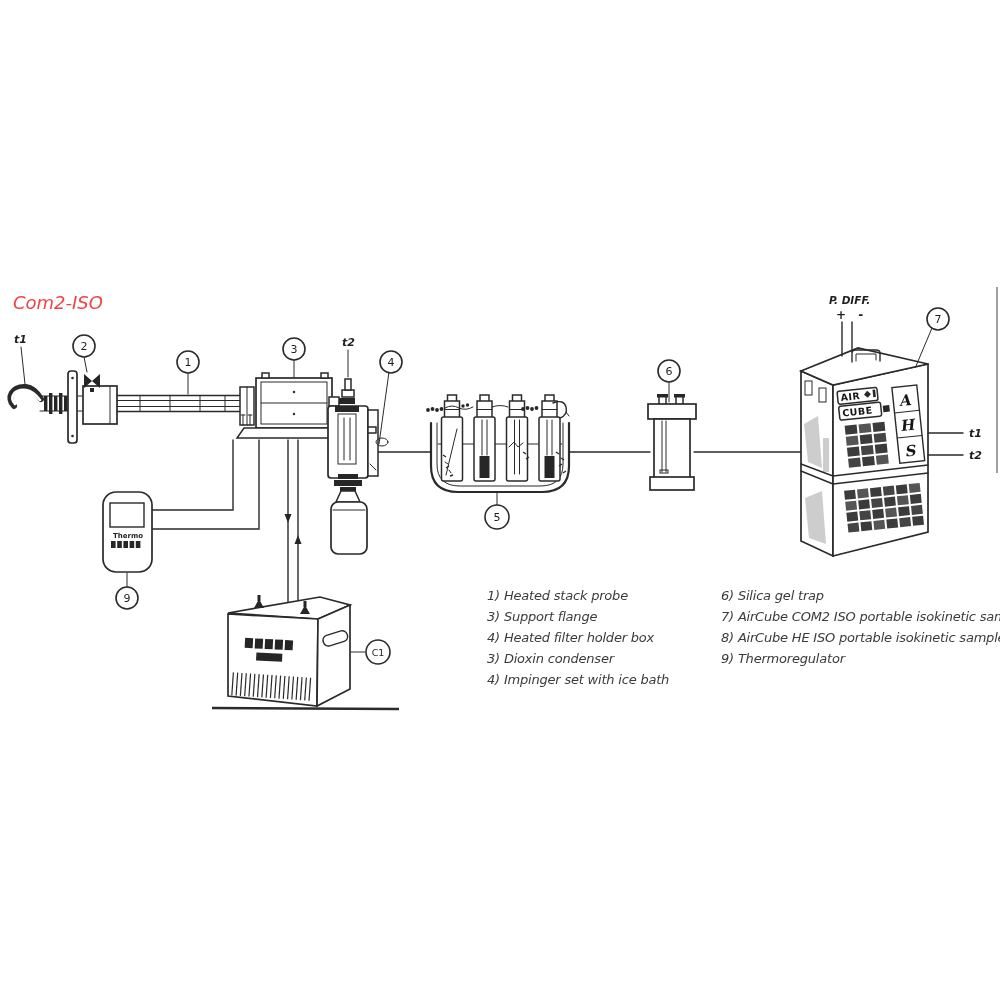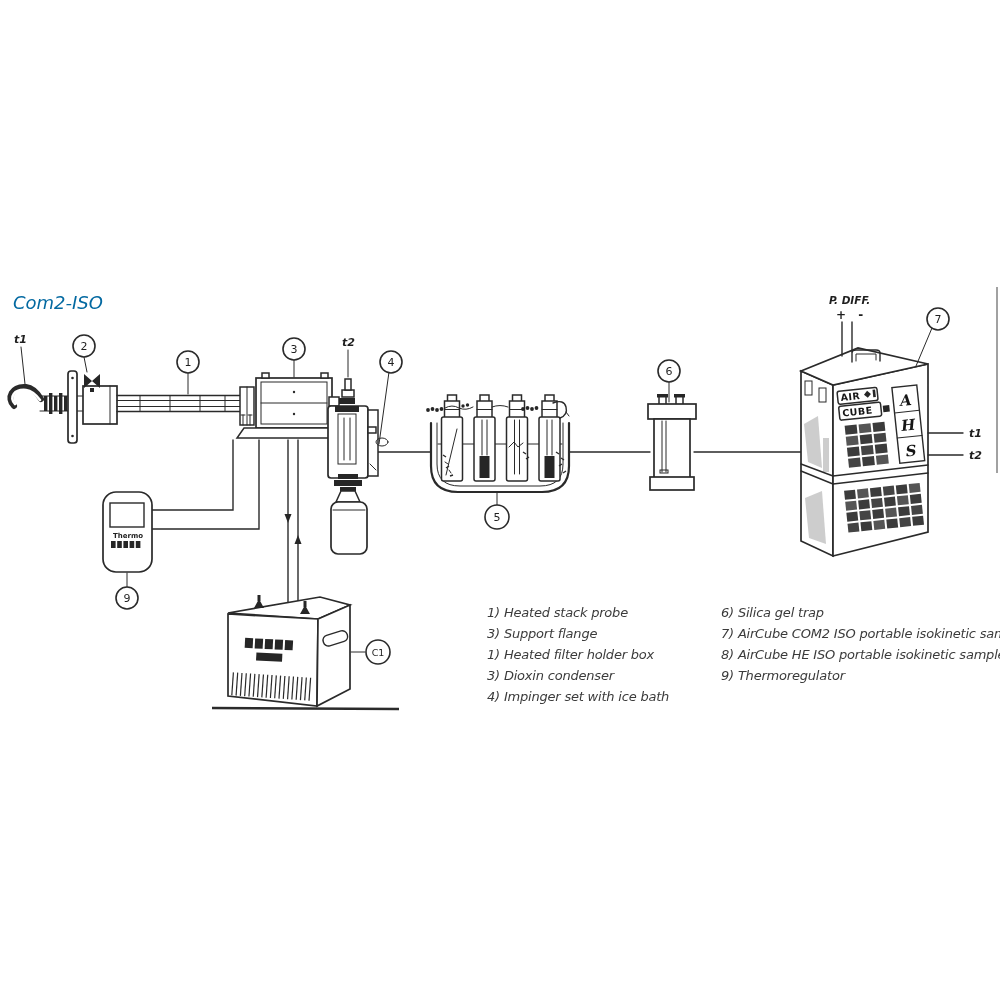--- a/index.html
+++ b/index.html
@@ -16,23 +16,23 @@
   .grayblob{fill:#c4c4c4;stroke:none;opacity:.85;}
   .callout{fill:#ffffff;stroke:#2a2a2a;stroke-width:1.6;}
   .callout-num{font-family:"DejaVu Sans",sans-serif;font-size:11px;fill:#1f1f1f;text-anchor:middle;}
   .small-lbl{font-family:"DejaVu Sans",sans-serif;font-size:11px;font-style:italic;font-weight:bold;fill:#1f1f1f;}
   .pdiff{font-family:"DejaVu Sans",sans-serif;font-size:10.5px;font-style:italic;font-weight:bold;fill:#1f1f1f;}
   .signs{font-family:"DejaVu Sans",sans-serif;font-size:12px;font-weight:bold;fill:#1f1f1f;letter-spacing:4px;}
   .logo-txt{font-family:"DejaVu Sans",sans-serif;font-size:9.5px;font-weight:bold;letter-spacing:.5px;fill:#161616;}
   .badge-letter{font-family:"DejaVu Serif",serif;font-size:15px;font-style:italic;font-weight:bold;text-anchor:middle;fill:#161616;}
   .thermo-txt{font-family:"DejaVu Sans",sans-serif;font-size:7px;font-weight:bold;fill:#222;}
   
-  .title{position:absolute;left:13px;top:292px;font-style:italic;font-size:18px;color:#0369a1;
+  .title{position:absolute;left:13px;top:292px;font-style:italic;font-size:18px;color:#ef4444;
          font-family:"DejaVu Sans",sans-serif;}
-  .legend{position:absolute;top:603px;font-style:italic;font-size:13px;line-height:20.9px;
+  .legend{position:absolute;top:586px;font-style:italic;font-size:13px;line-height:20.9px;
           color:#3b3b3b;white-space:nowrap;letter-spacing:-.2px;font-family:"DejaVu Sans",sans-serif;}
   .legend-left{left:487px;}
   .legend-right{left:721px;}
 </style>
 </head>
 <body>
 
 <div class="canvas">
 
 <svg width="1000" height="1000" viewBox="0 0 1000 1000">
@@ -426,21 +426,21 @@
   </g>
 
   <line x1="997" y1="287" x2="997" y2="473" stroke="#555" stroke-width="2" opacity=".55"></line>
 </svg>
 
   <div class="title">Com2-ISO</div>
 
   <div class="legend legend-left">
     <div>1) Heated stack probe</div>
     <div>3) Support flange</div>
-    <div>1) Heated filter holder box</div>
+    <div>4) Heated filter holder box</div>
     <div>3) Dioxin condenser</div>
     <div>4) Impinger set with ice bath</div>
   </div>
 
   <div class="legend legend-right">
     <div>6) Silica gel trap</div>
     <div>7) AirCube COM2 ISO portable isokinetic sampler</div>
     <div>8) AirCube HE ISO portable isokinetic sampler</div>
     <div>9) Thermoregulator</div>
   </div>

